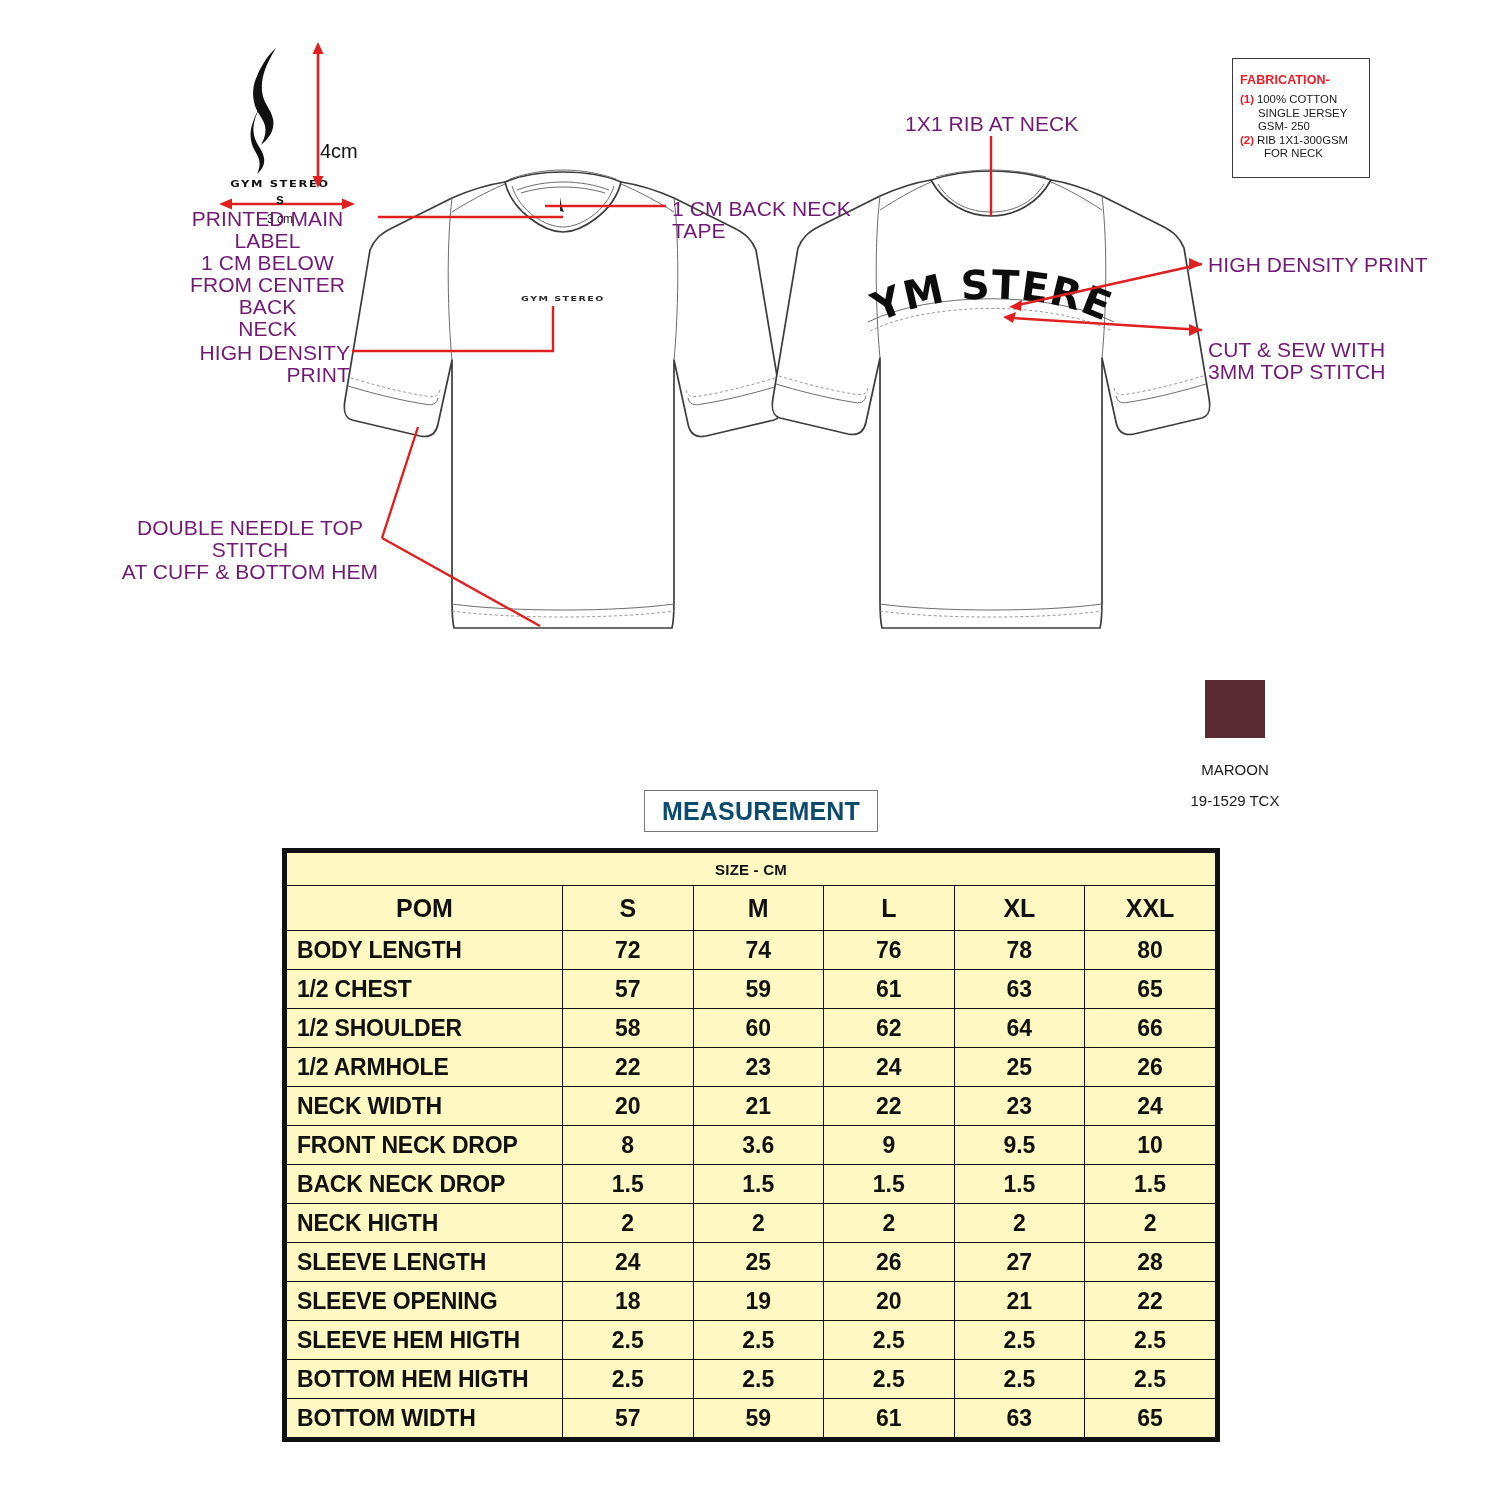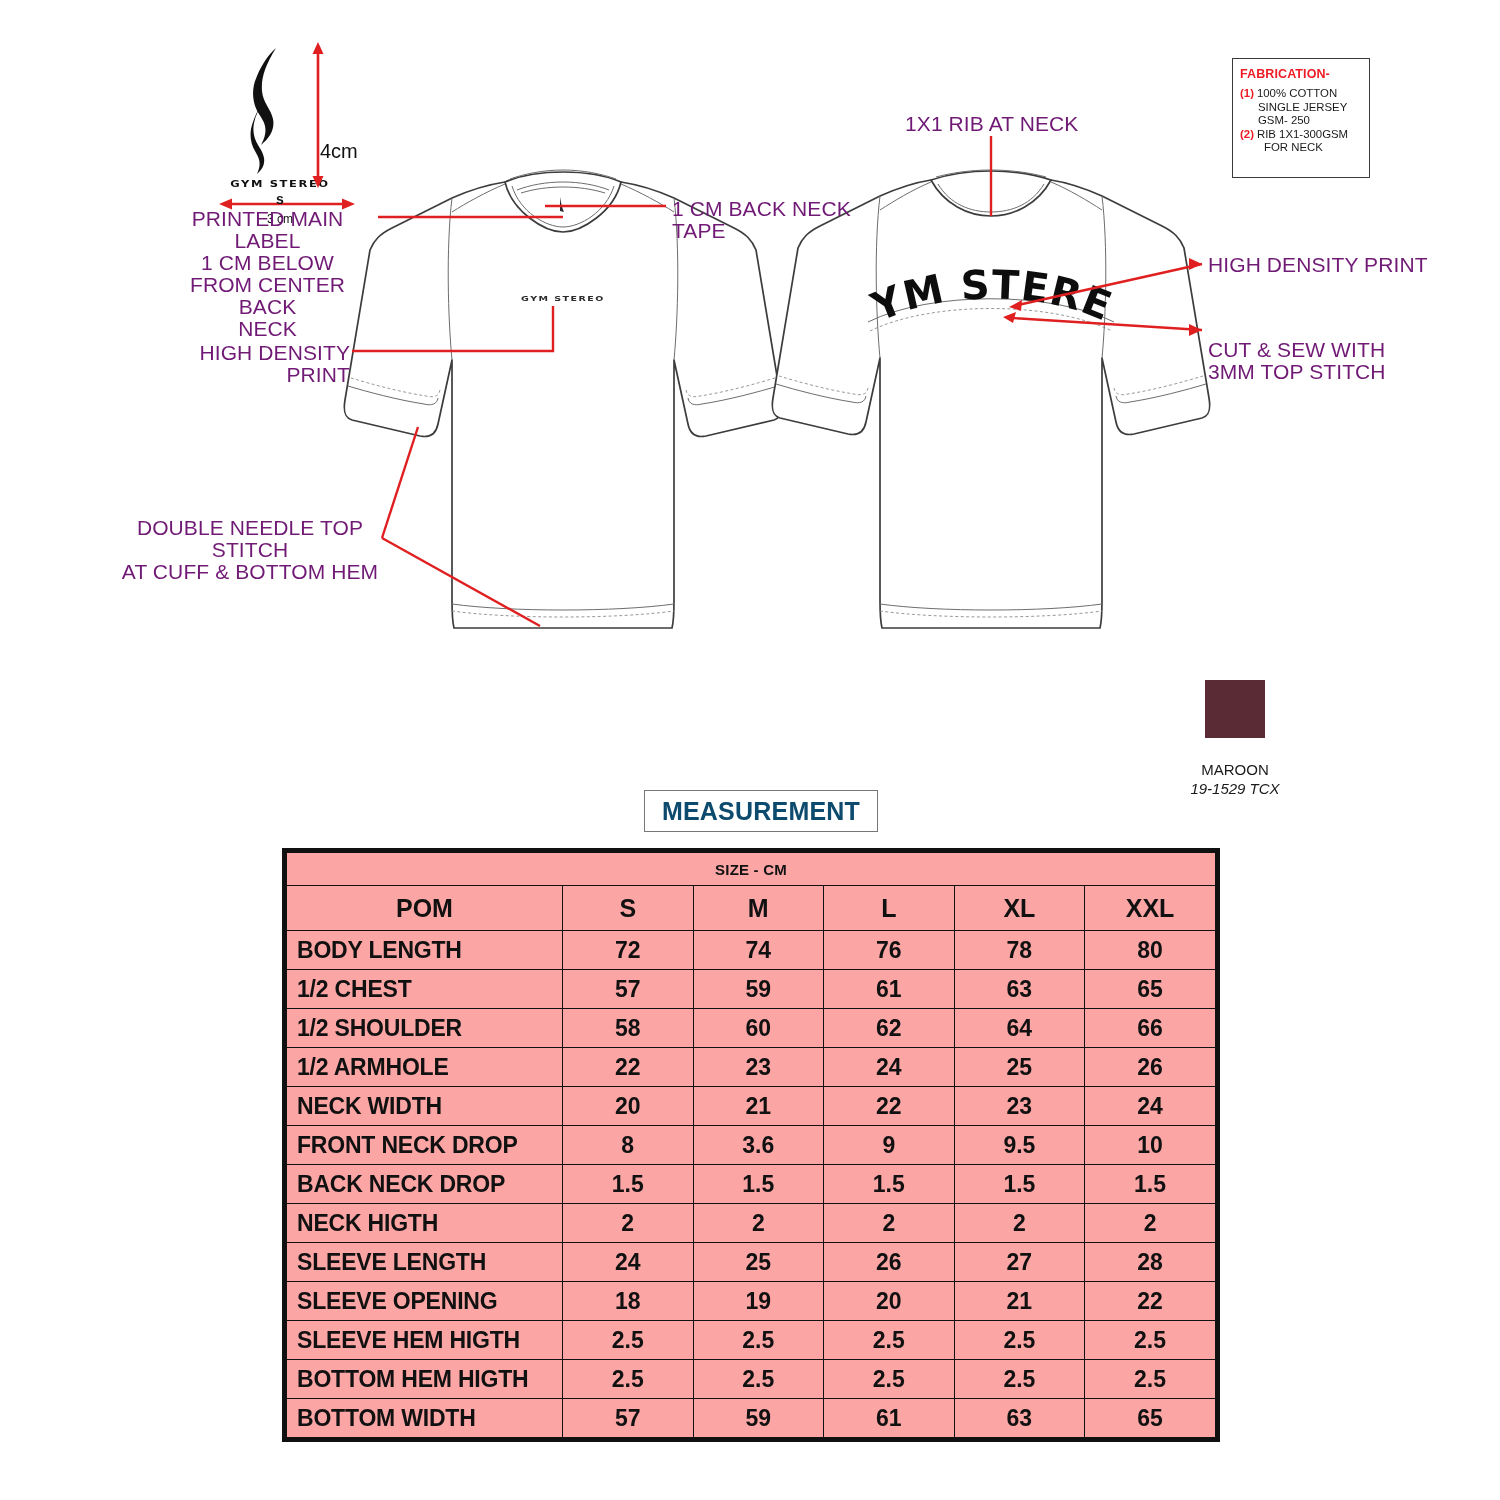--- a/index.html
+++ b/index.html
@@ -59,21 +59,21 @@
   #anno-back-neck-tape { left: 672px; top: 198px; width: 230px; }
   #anno-rib-neck { left: 905px; top: 113px; width: 200px; }
   #anno-hd-print-back { left: 1208px; top: 254px; width: 230px; }
   #anno-cut-sew { left: 1208px; top: 317px; width: 230px; margin-top: 22px; }
 
   
   #fabrication-box {
     left: 1232px; top: 58px; width: 138px; height: 120px;
     border: 1.6px solid #3a3a3a;
     background: #fff;
-    padding: 8px 6px 4px 7px;
+    padding: 14px 6px 4px 7px;
     box-sizing: border-box;
     font-family: "Liberation Sans", sans-serif;
   }
   #fab-title {
     color: #ee1c25; font-weight: 700; font-size: 12.5px;
     margin-bottom: 6px; letter-spacing: 0.1px;
   }
   .fab-row { display: flex; font-size: 11.4px; line-height: 13.6px; }
   .fab-num { color: #ee1c25; font-weight: 700; margin-right: 3px; flex: 0 0 auto; }
   .fab-txt { color: #1a1a1a; }
@@ -98,21 +98,21 @@
     background: #fff;
     display: flex; align-items: center; justify-content: center;
     color: #0c4a6e; font-weight: 700; font-size: 25px;
     letter-spacing: 0.2px;
   }
 
   
   #measure-table-wrap {
     left: 282px; top: 848px; width: 938px;
     border: 4px solid #111;
-    background: #fca5a5;
+    background: #fef9c3;
     box-sizing: border-box;
   }
   table#measure-table {
     border-collapse: collapse;
     width: 100%;
     font-family: "Liberation Sans", sans-serif;
   }
   table#measure-table td, table#measure-table th {
     border: 1.5px solid #111;
     padding: 0;
@@ -345,21 +345,21 @@
 <div class="abs anno" id="anno-rib-neck">1X1 RIB AT NECK</div>
 
 <div class="abs anno" id="anno-hd-print-back">HIGH DENSITY PRINT</div>
 
 <div class="abs anno" id="anno-cut-sew">CUT &amp; SEW WITH
 3MM TOP STITCH</div>
 
 <div class="abs" id="swatch-block">
   <div id="swatch-chip" style="background: rgb(90, 42, 53);"></div>
   <div class="swatch-label">MAROON</div>
-  <div class="swatch-label" style="margin-top:0;font-style:italic;">19-1529 TCX</div>
+  <div class="swatch-label" style="margin-top:12px;">19-1529 TCX</div>
 </div>
 
 <div class="abs" id="measurement-title">MEASUREMENT</div>
 
 <div class="abs" id="measure-table-wrap">
   <table id="measure-table">
     <colgroup>
       <col class="c-pom">
         <col class="c-size">
         <col class="c-size">

